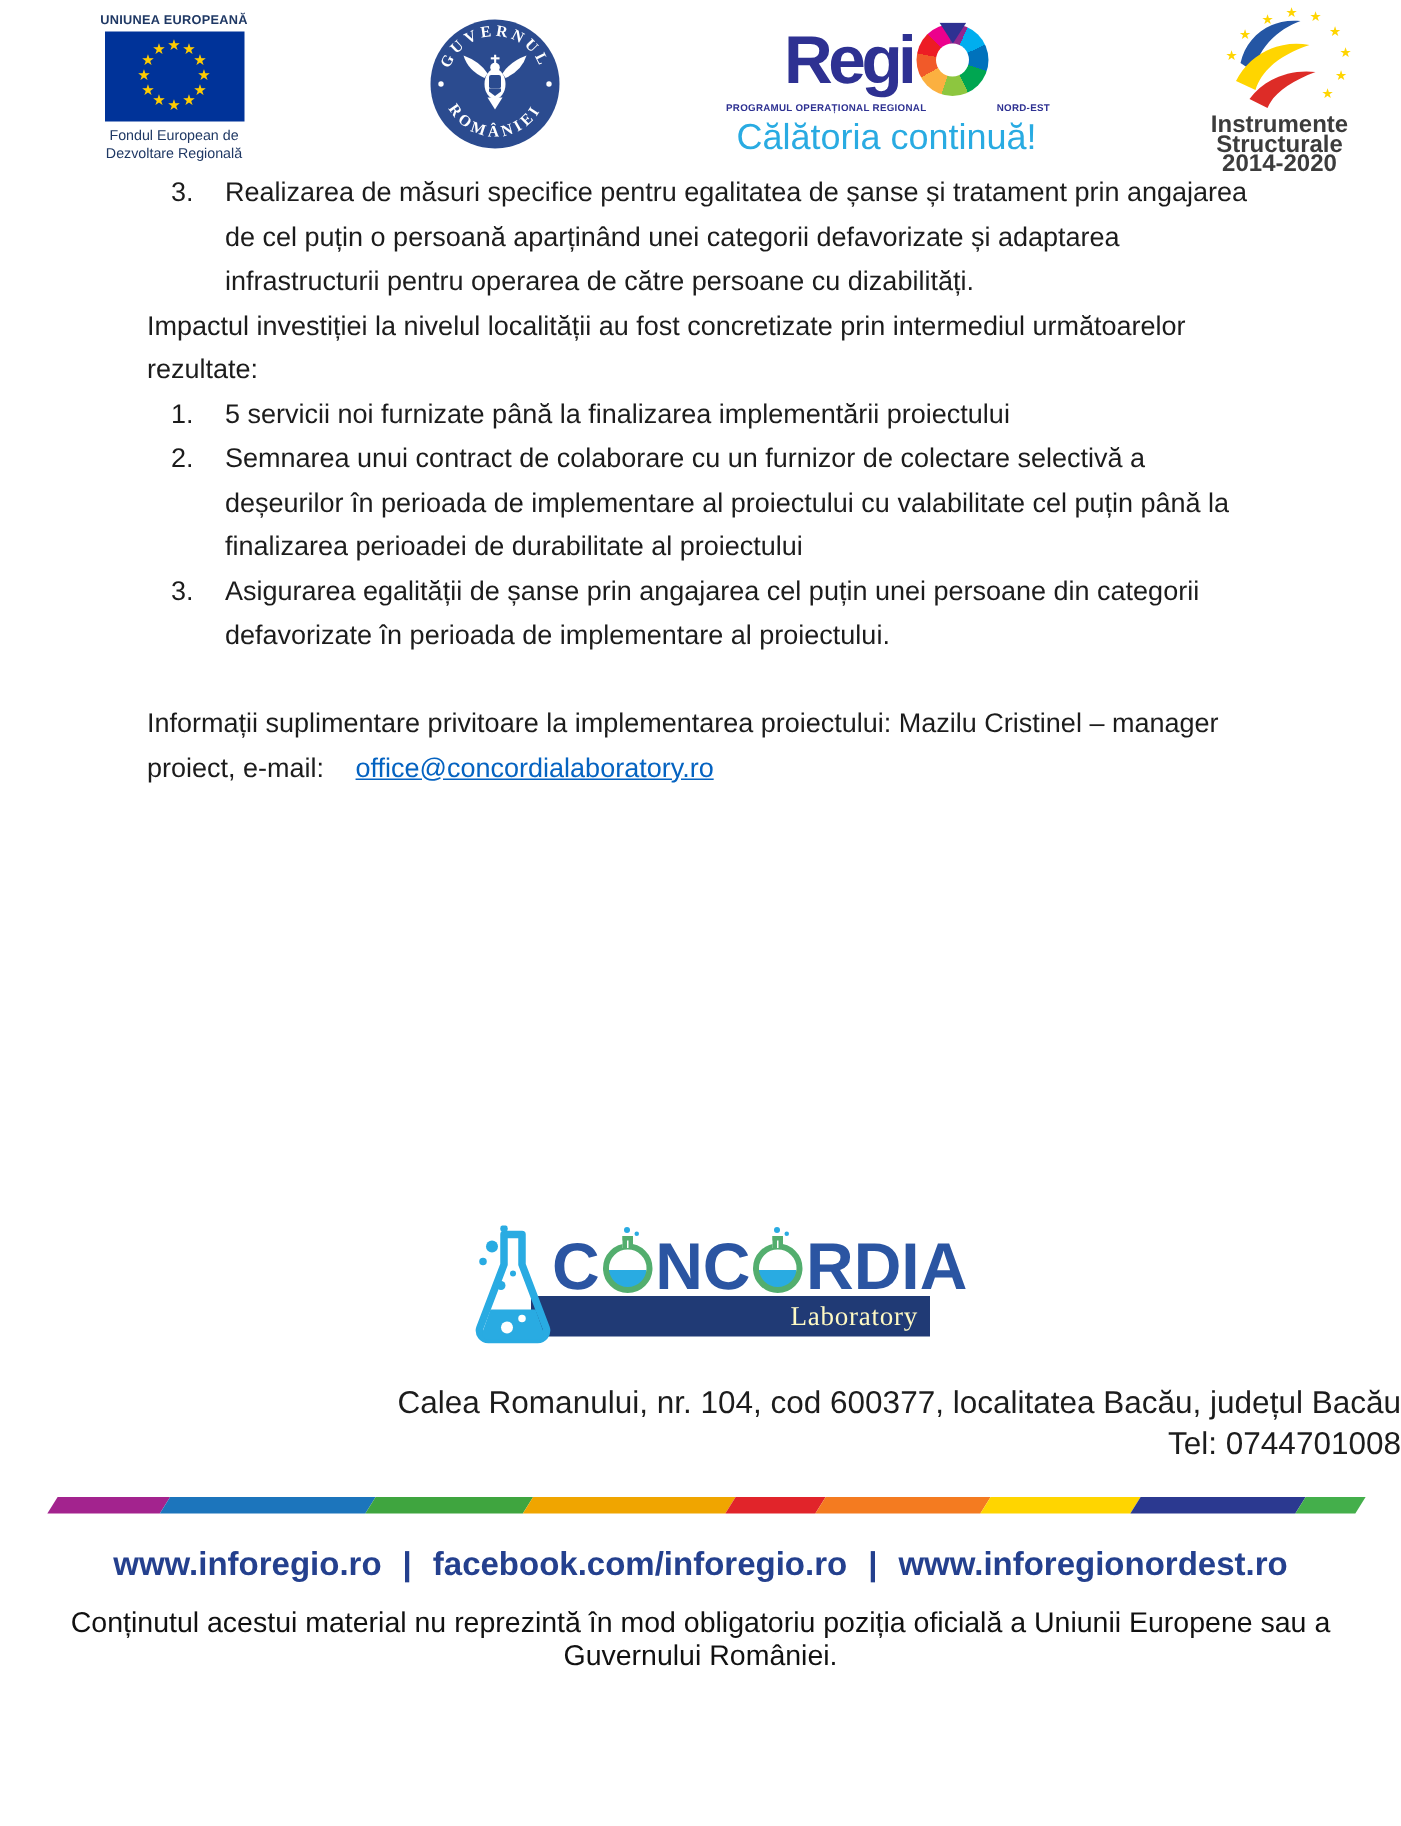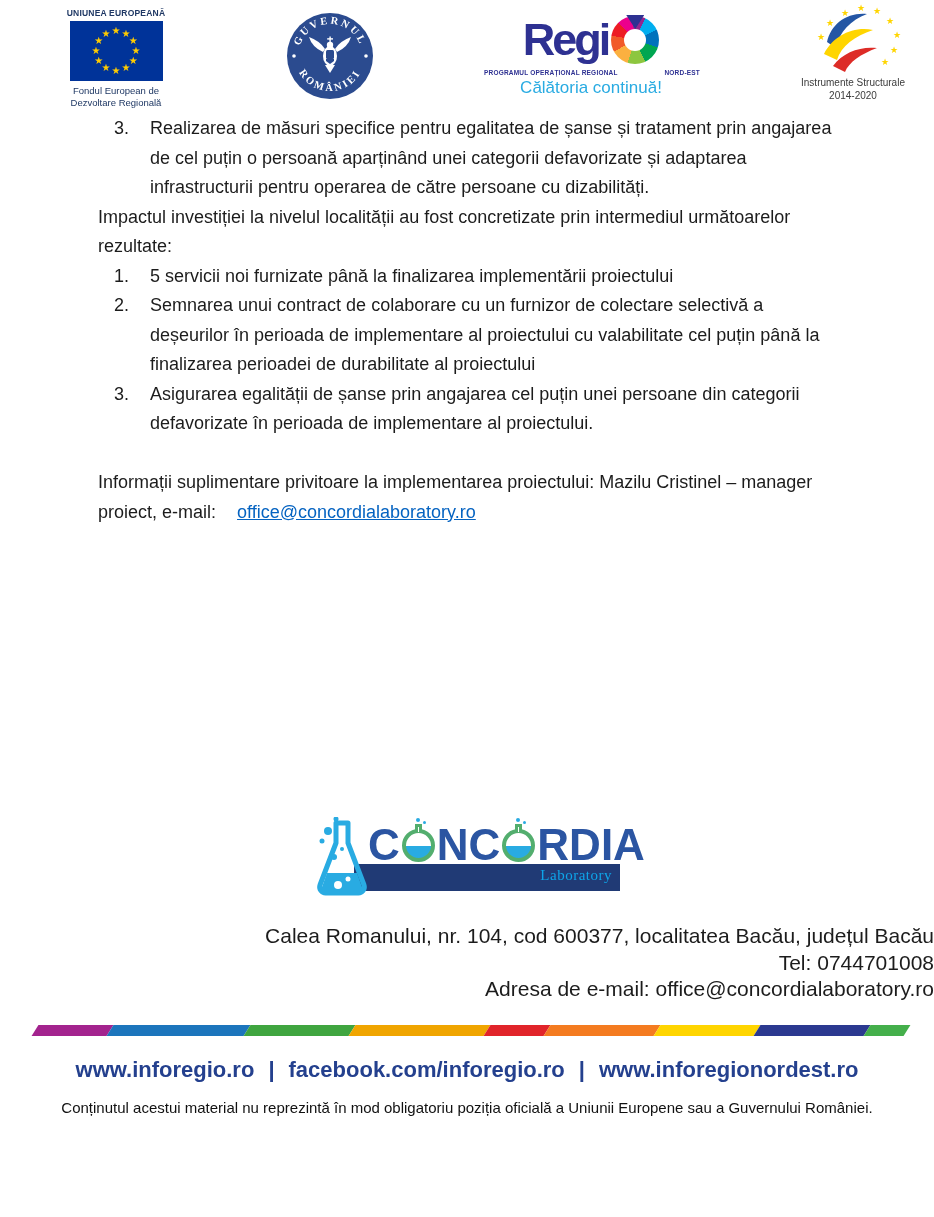--- a/index.html
+++ b/index.html
@@ -22,38 +22,38 @@
   .regio-block { position:absolute; left:478px; top:12px; width:226px; text-align:center; }
   .regio-row { display:flex; align-items:center; justify-content:center; }
   .regio-word { font-size:45px; font-weight:bold; color:#2e3192; letter-spacing:-3px; line-height:56px; }
   .regio-o { position:relative; width:48px; height:48px; margin-left:3px; border-radius:50%;
     background:conic-gradient(from 25deg, #00aeef 0 11%, #0072bc 11% 23%, #00a651 23% 36%, #8dc63f 36% 48%, #fbb040 48% 60%, #f15a29 60% 71%, #ed1c24 71% 81%, #ec008c 81% 91%, #92278f 91% 100%); }
   .regio-o .hole { position:absolute; left:13px; top:13px; width:22px; height:22px; border-radius:50%; background:#fff; }
   .regio-o .notch { position:absolute; left:15px; top:-1px; width:18px; height:14px; background:#2e3192;
     clip-path:polygon(0 0, 100% 0, 50% 100%); }
   .regio-sub { display:flex; justify-content:space-between; padding:0 4px 0 6px; margin-top:1px; }
   .regio-sub span { font-size:6.5px; font-weight:bold; color:#2e3192; letter-spacing:.2px; }
-  .regio-tagline { font-size:17px; color:#29abe2; margin-top:2px; }
+  .regio-tagline { font-size:24px; color:#29abe2; margin-top:2px; }
 
   .is-block { position:absolute; left:786px; top:4px; width:134px; text-align:center; }
-  .is-caption { font-size:10px; font-weight:normal; color:#3c3c3c; line-height:13px; margin-top:-2px; }
+  .is-caption { font-size:16px; font-weight:bold; color:#3c3c3c; line-height:13px; margin-top:-2px; }
 
   
   .doc-body { margin:2px 92px 0 98px; font-size:18px; line-height:29.5px; }
   .doc-list { list-style:none; }
   .doc-li { display:flex; }
   .doc-li .num { flex:0 0 36px; margin-left:16px; }
   .doc-li .li-text { flex:1; }
   .blank-line { height:29.5px; }
   .email-link { color:#0563c1; text-decoration:underline;margin-left:16px; }
 
   
   .concordia { position:relative; width:306px; height:92px; margin:282px auto 0 auto; }
   .c-banner { position:absolute; left:40px; right:0; bottom:10px; height:27px; background:#203a75; }
-  .c-banner span { position:absolute; right:8px; top:3px; color:#0ea5e9; font-family:"Liberation Serif", serif; font-size:15px; letter-spacing:.5px; }
+  .c-banner span { position:absolute; right:8px; top:3px; color:#fef9c3; font-family:"Liberation Serif", serif; font-size:18px; letter-spacing:.5px; }
   .c-flask { position:absolute; left:0; bottom:2px; }
   .c-letters { position:absolute; left:54px; top:14px; display:flex; align-items:center;
     font-size:44px; font-weight:bold; color:#2b55a2; letter-spacing:0; line-height:44px; }
   .flask-o { position:relative; width:33px; height:33px; border:4px solid #53ae6e; border-radius:50%;
     background:linear-gradient(to top, #29abe2 46%, #ffffff 46%); margin:0 2px; }
   .flask-o .neck { position:absolute; left:9px; top:-9px; width:7px; height:8px; background:#fff;
     border:3px solid #53ae6e; border-bottom:none; }
   .flask-o .bub1, .flask-o .bub2 { position:absolute; border-radius:50%; background:#29abe2; }
   .flask-o .bub1 { width:4px; height:4px; left:10px; top:-15px; }
   .flask-o .bub2 { width:3px; height:3px; left:17px; top:-12px; }
@@ -66,21 +66,21 @@
   .rainbow-stripe { display:flex; height:11px; margin:22px 27px 0 35px; }
   .stripe-seg { height:11px; transform:skewX(-32deg); }
   .stripe-seg:nth-child(1){ width:75px; } .stripe-seg:nth-child(2){ width:137px; }
   .stripe-seg:nth-child(3){ width:105px; } .stripe-seg:nth-child(4){ width:135px; }
   .stripe-seg:nth-child(5){ width:60px; } .stripe-seg:nth-child(6){ width:110px; }
   .stripe-seg:nth-child(7){ width:100px; } .stripe-seg:nth-child(8){ width:110px; }
   .stripe-seg:nth-child(9){ width:40px; }
   .footer-links { margin-top:21px; text-align:center; font-size:22px; font-weight:bold; color:#24408e; }
   .footer-links a { color:#24408e; text-decoration:none; }
   .footer-links .pipe { margin:0 14px; }
-  .disclaimer { margin-top:16px; text-align:center; font-size:15px; color:#111; }
+  .disclaimer { margin-top:16px; text-align:center; font-size:19px; color:#111; }
 </style>
 </head>
 <body>
 
 <div class="page">
 
   <div class="header">
 
     <div class="eu-block">
       <div class="eu-title">UNIUNEA EUROPEANĂ</div>
@@ -224,21 +224,20 @@
           <span class="bub1"></span>
           <span class="bub2"></span>
         </span>
       <span>RDIA</span>
     </div>
   </div>
 
   <div class="contact">
     <div>Calea Romanului, nr. 104, cod 600377, localitatea Bacău, județul Bacău</div>
     <div>Tel: 0744701008</div>
-    <div>Adresa de e-mail: office@concordialaboratory.ro</div>
   </div>
 
 
   <div class="rainbow-stripe">
       <div class="stripe-seg" style="background: rgb(163, 35, 142);"></div>
       <div class="stripe-seg" style="background: rgb(28, 117, 188);"></div>
       <div class="stripe-seg" style="background: rgb(63, 165, 63);"></div>
       <div class="stripe-seg" style="background: rgb(240, 165, 0);"></div>
       <div class="stripe-seg" style="background: rgb(225, 36, 42);"></div>
       <div class="stripe-seg" style="background: rgb(244, 123, 32);"></div>

